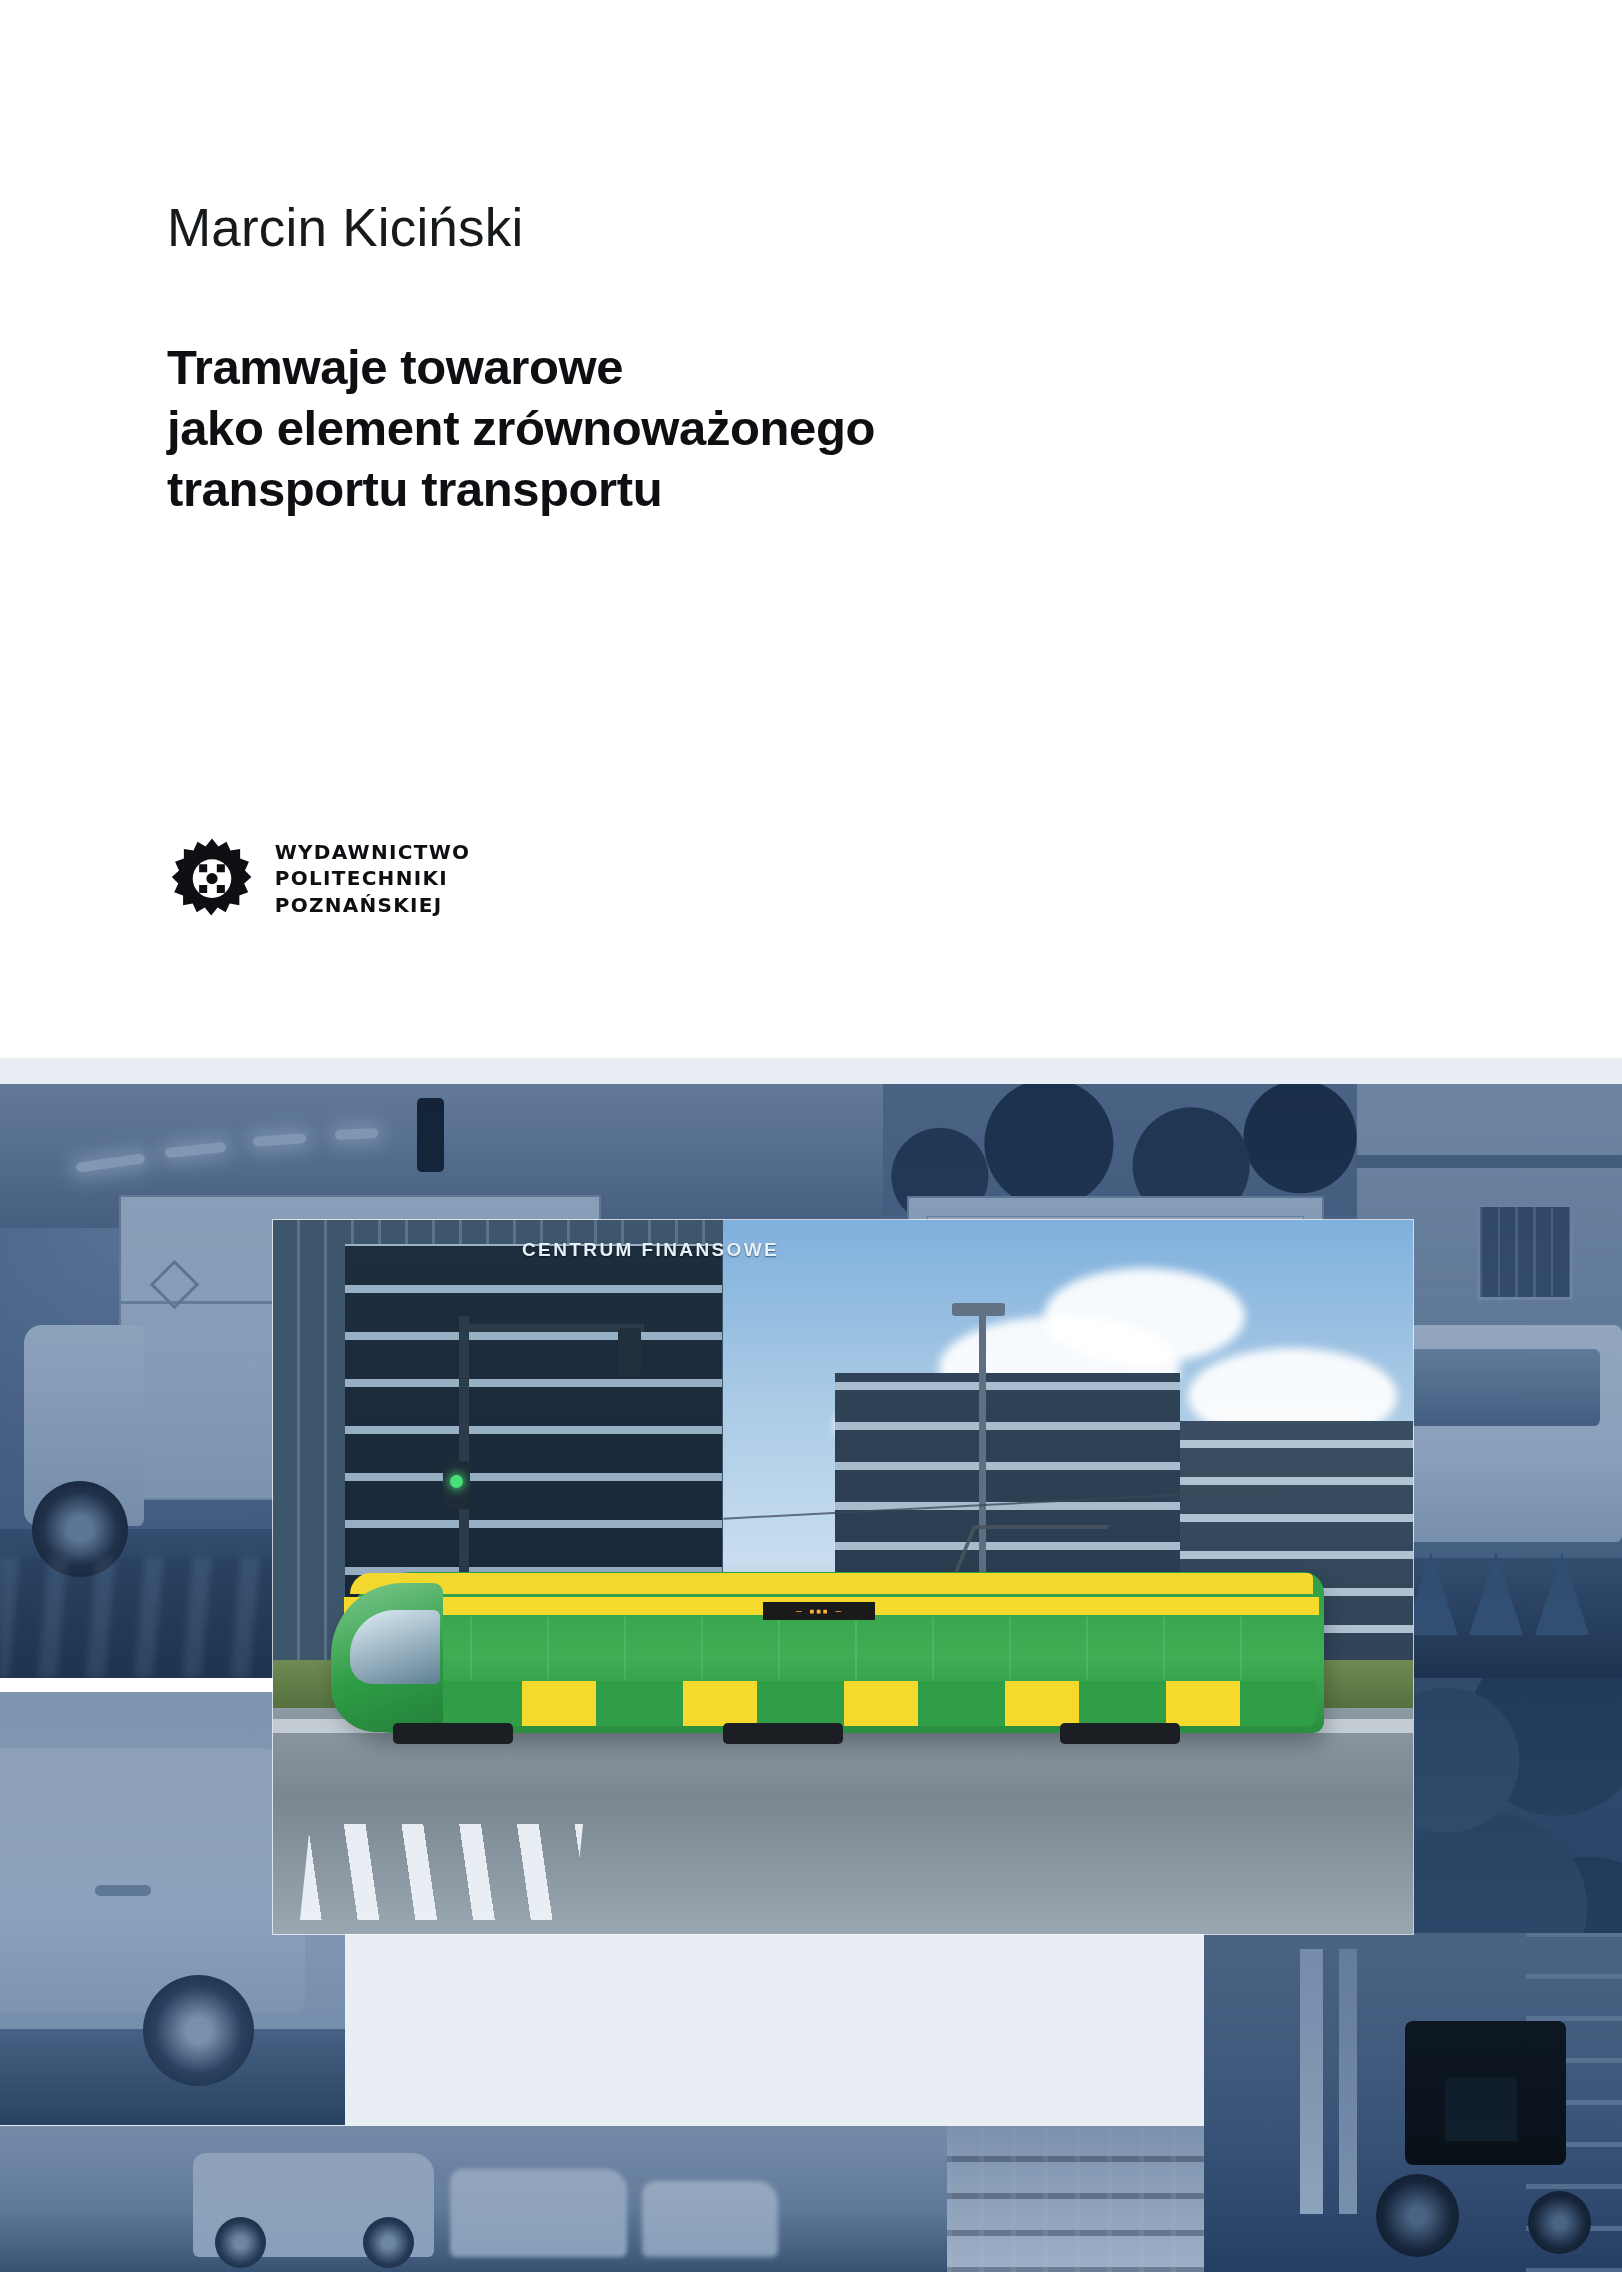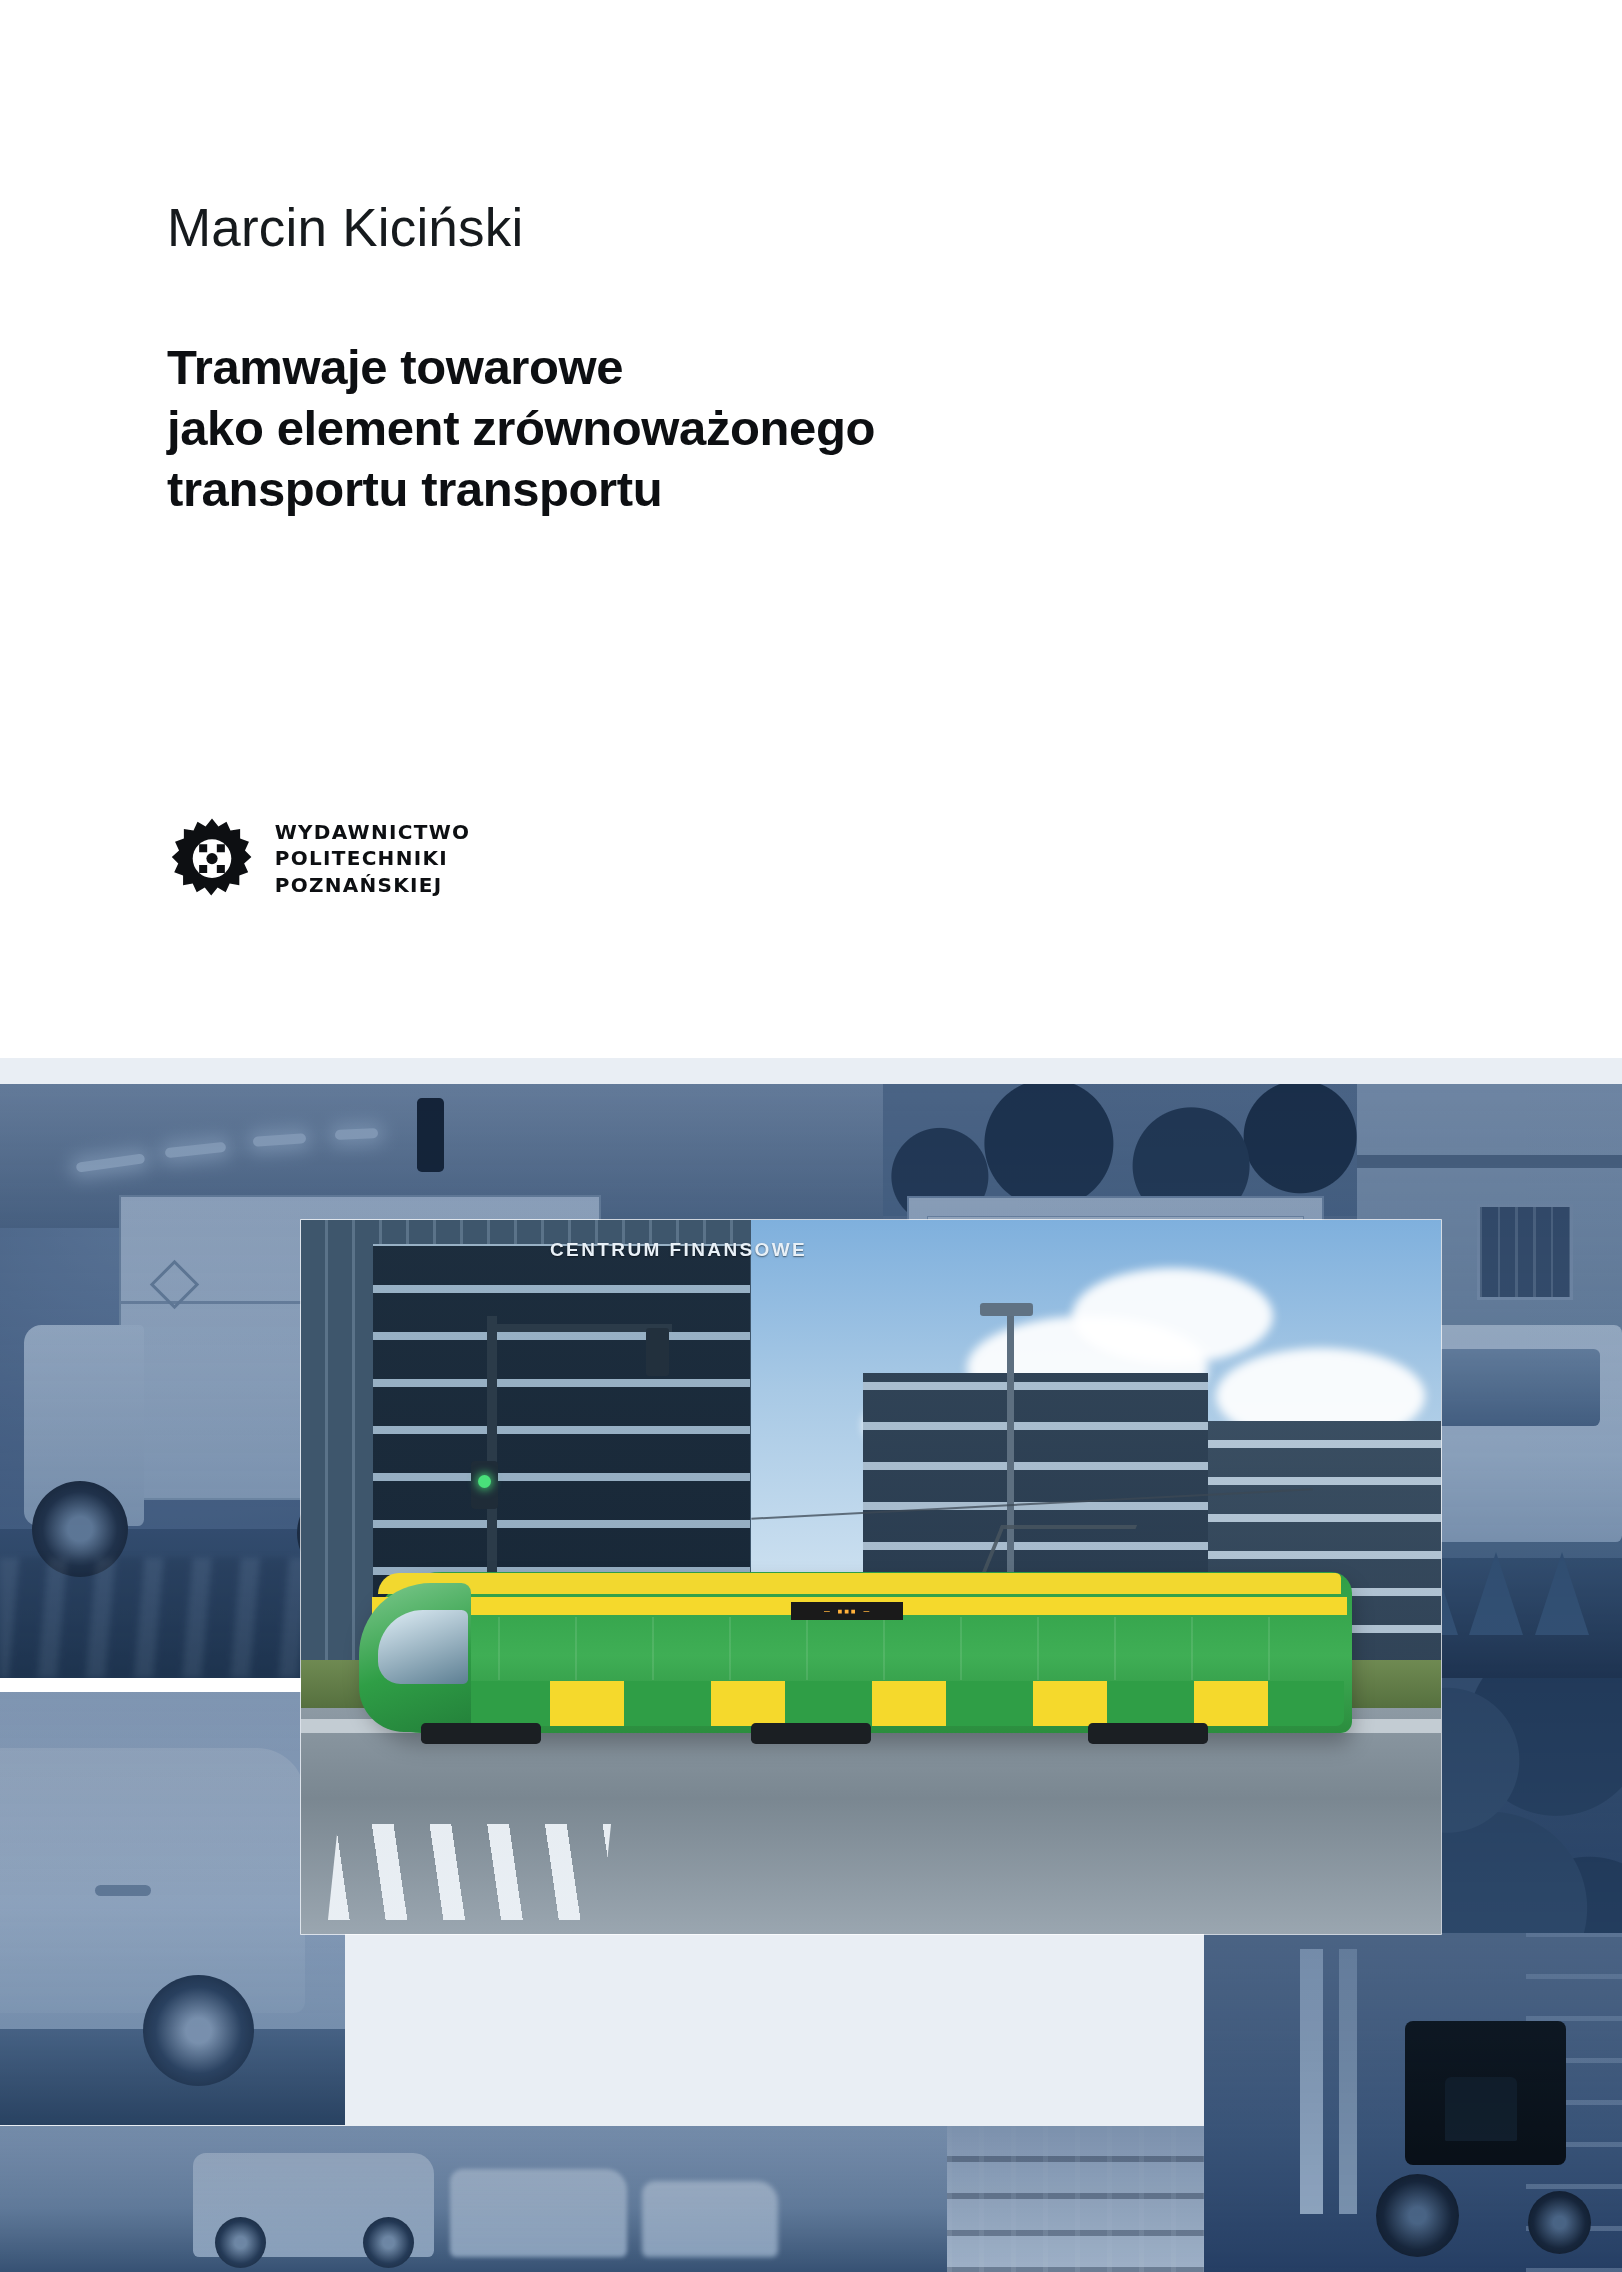--- a/index.html
+++ b/index.html
@@ -42,21 +42,21 @@
     line-height: 1.24;
     letter-spacing: -0.4px;
     color: #0d0f12;
   }
   .title .tline { display: block; }
 
   
   .publisher {
     position: absolute;
     left: 167px;
-    top: 812px;
+    top: 832px;
     display: flex;
     align-items: center;
     gap: 17.7px;
   }
   .gear-mark {
     position: relative;
     width: 90px;
     height: 90px;
     flex: 0 0 90px;
   }
@@ -333,21 +333,20 @@
     position: absolute; right: 0; top: 0; width: 96px; height: 100%;
     background: repeating-linear-gradient(0deg, rgba(230,240,250,.35) 0 4.8px, transparent 4.8px 42px);
   }
 
   
   #tile-tram {
     left: 273px; top: 162px; width: 1140px; height: 714px;
     background: linear-gradient(180deg,#b9d3ea 0%, #cfe0ee 42%, #9fb0bd 43%, #8d9ba6 100%);
     box-shadow: 0 0 0 0.8px rgba(255,255,255,.9);
     z-index: 5;
-    margin-left: 28px;
   }
   #tile-tram .sky {
     left: 0; top: 0; width: 100%; height: 377px;
     background: linear-gradient(180deg,#7fb0dd 0%, #a8c9e5 45%, #cfe2f1 100%);
   }
   #tile-tram .cloud {
     position: absolute; border-radius: 50%;
     background: rgba(255,255,255,.92); filter: blur(4.8px);
   }
   #tile-tram .cl1 { left: 666px; top: 96px; width: 241px; height: 104px; }

